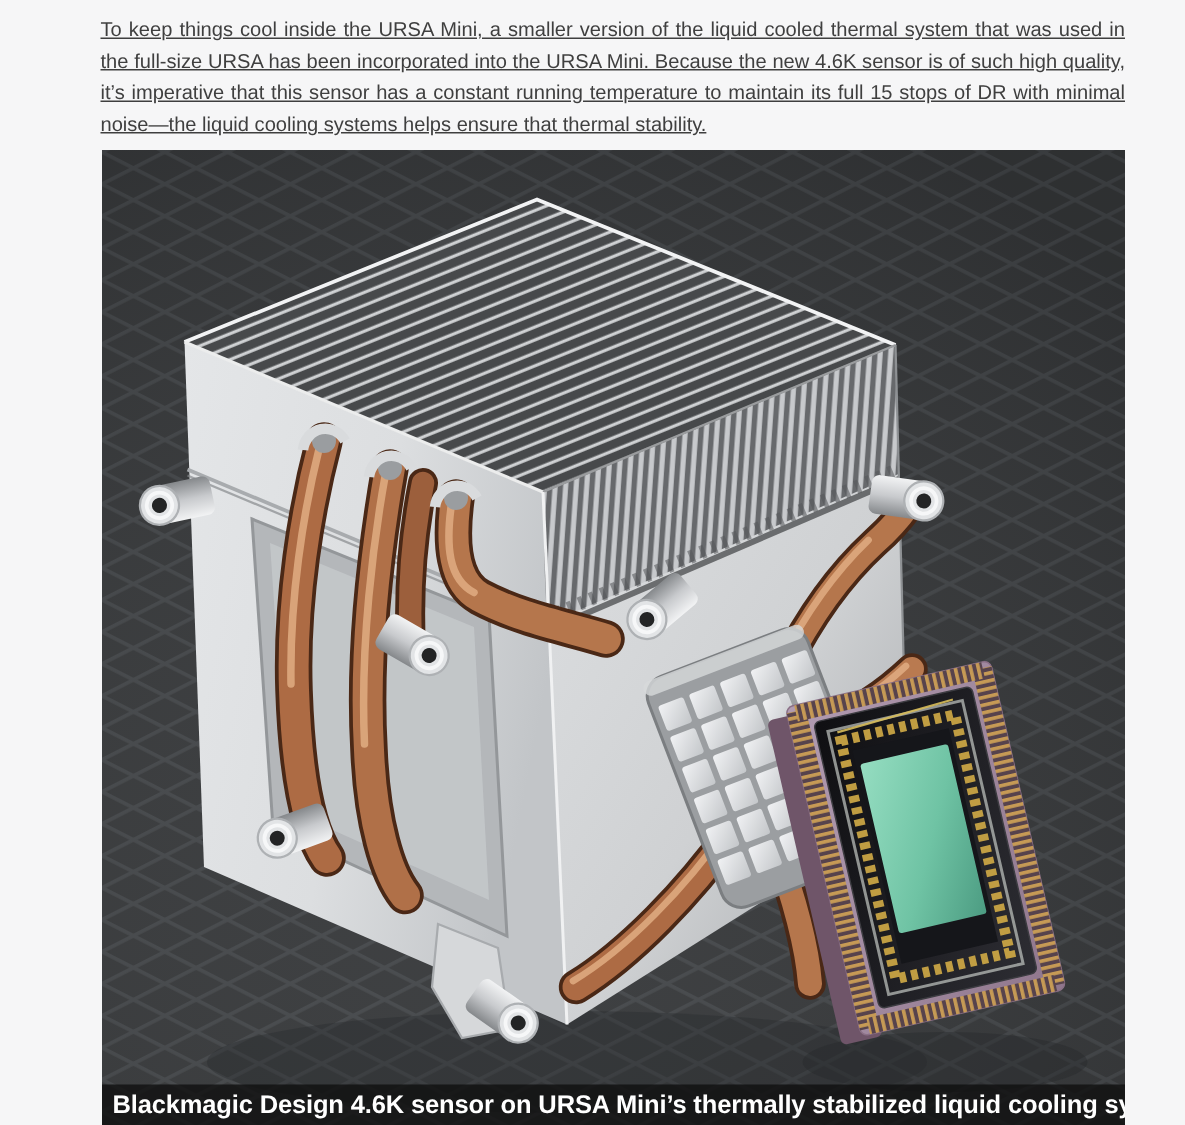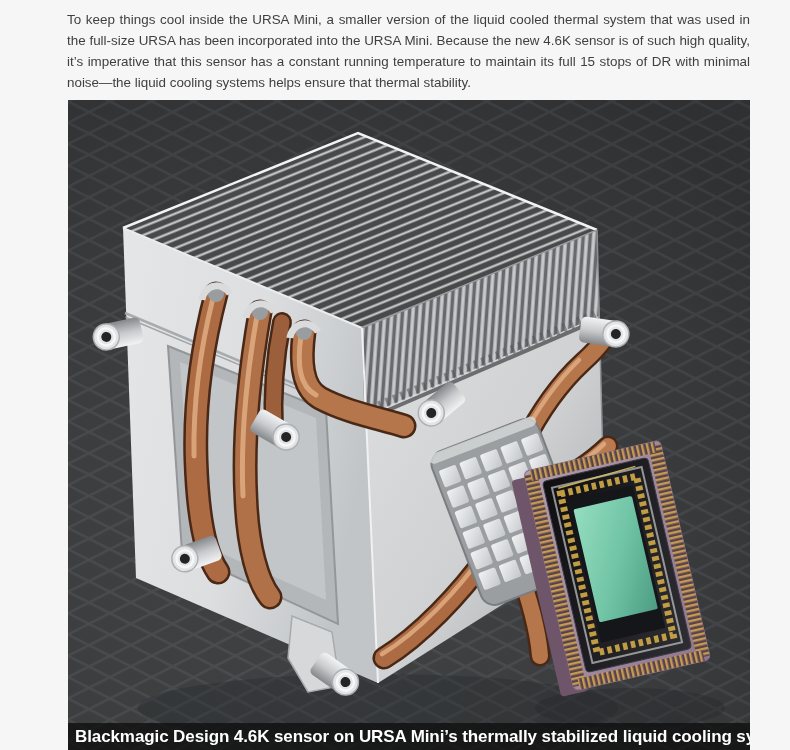--- a/index.html
+++ b/index.html
@@ -4,21 +4,21 @@
 <style>
   html,body{margin:0;padding:0;}
   body{
     width:790px;height:750px;position:relative;overflow:hidden;
     background:#f6f6f7;
     font-family:"Liberation Sans","DejaVu Sans",sans-serif;
   }
   .article-paragraph{
     position:absolute;left:67px;top:9px;width:683px;
     font-size:13.4px;line-height:21px;color:#3f3f3f;
-    text-align:justify;margin:0;
+    text-align:justify;margin:0;text-decoration:underline;
   }
   figure.cooling-figure{
     position:absolute;left:68px;top:100px;width:682px;height:650px;
     margin:0;overflow:hidden;background:#343638;
   }
   figure.cooling-figure svg{display:block;}
   .caption-bar{
     position:absolute;left:0;right:0;bottom:0;height:27px;
     background:rgba(14,14,14,0.78);
     display:flex;align-items:center;

